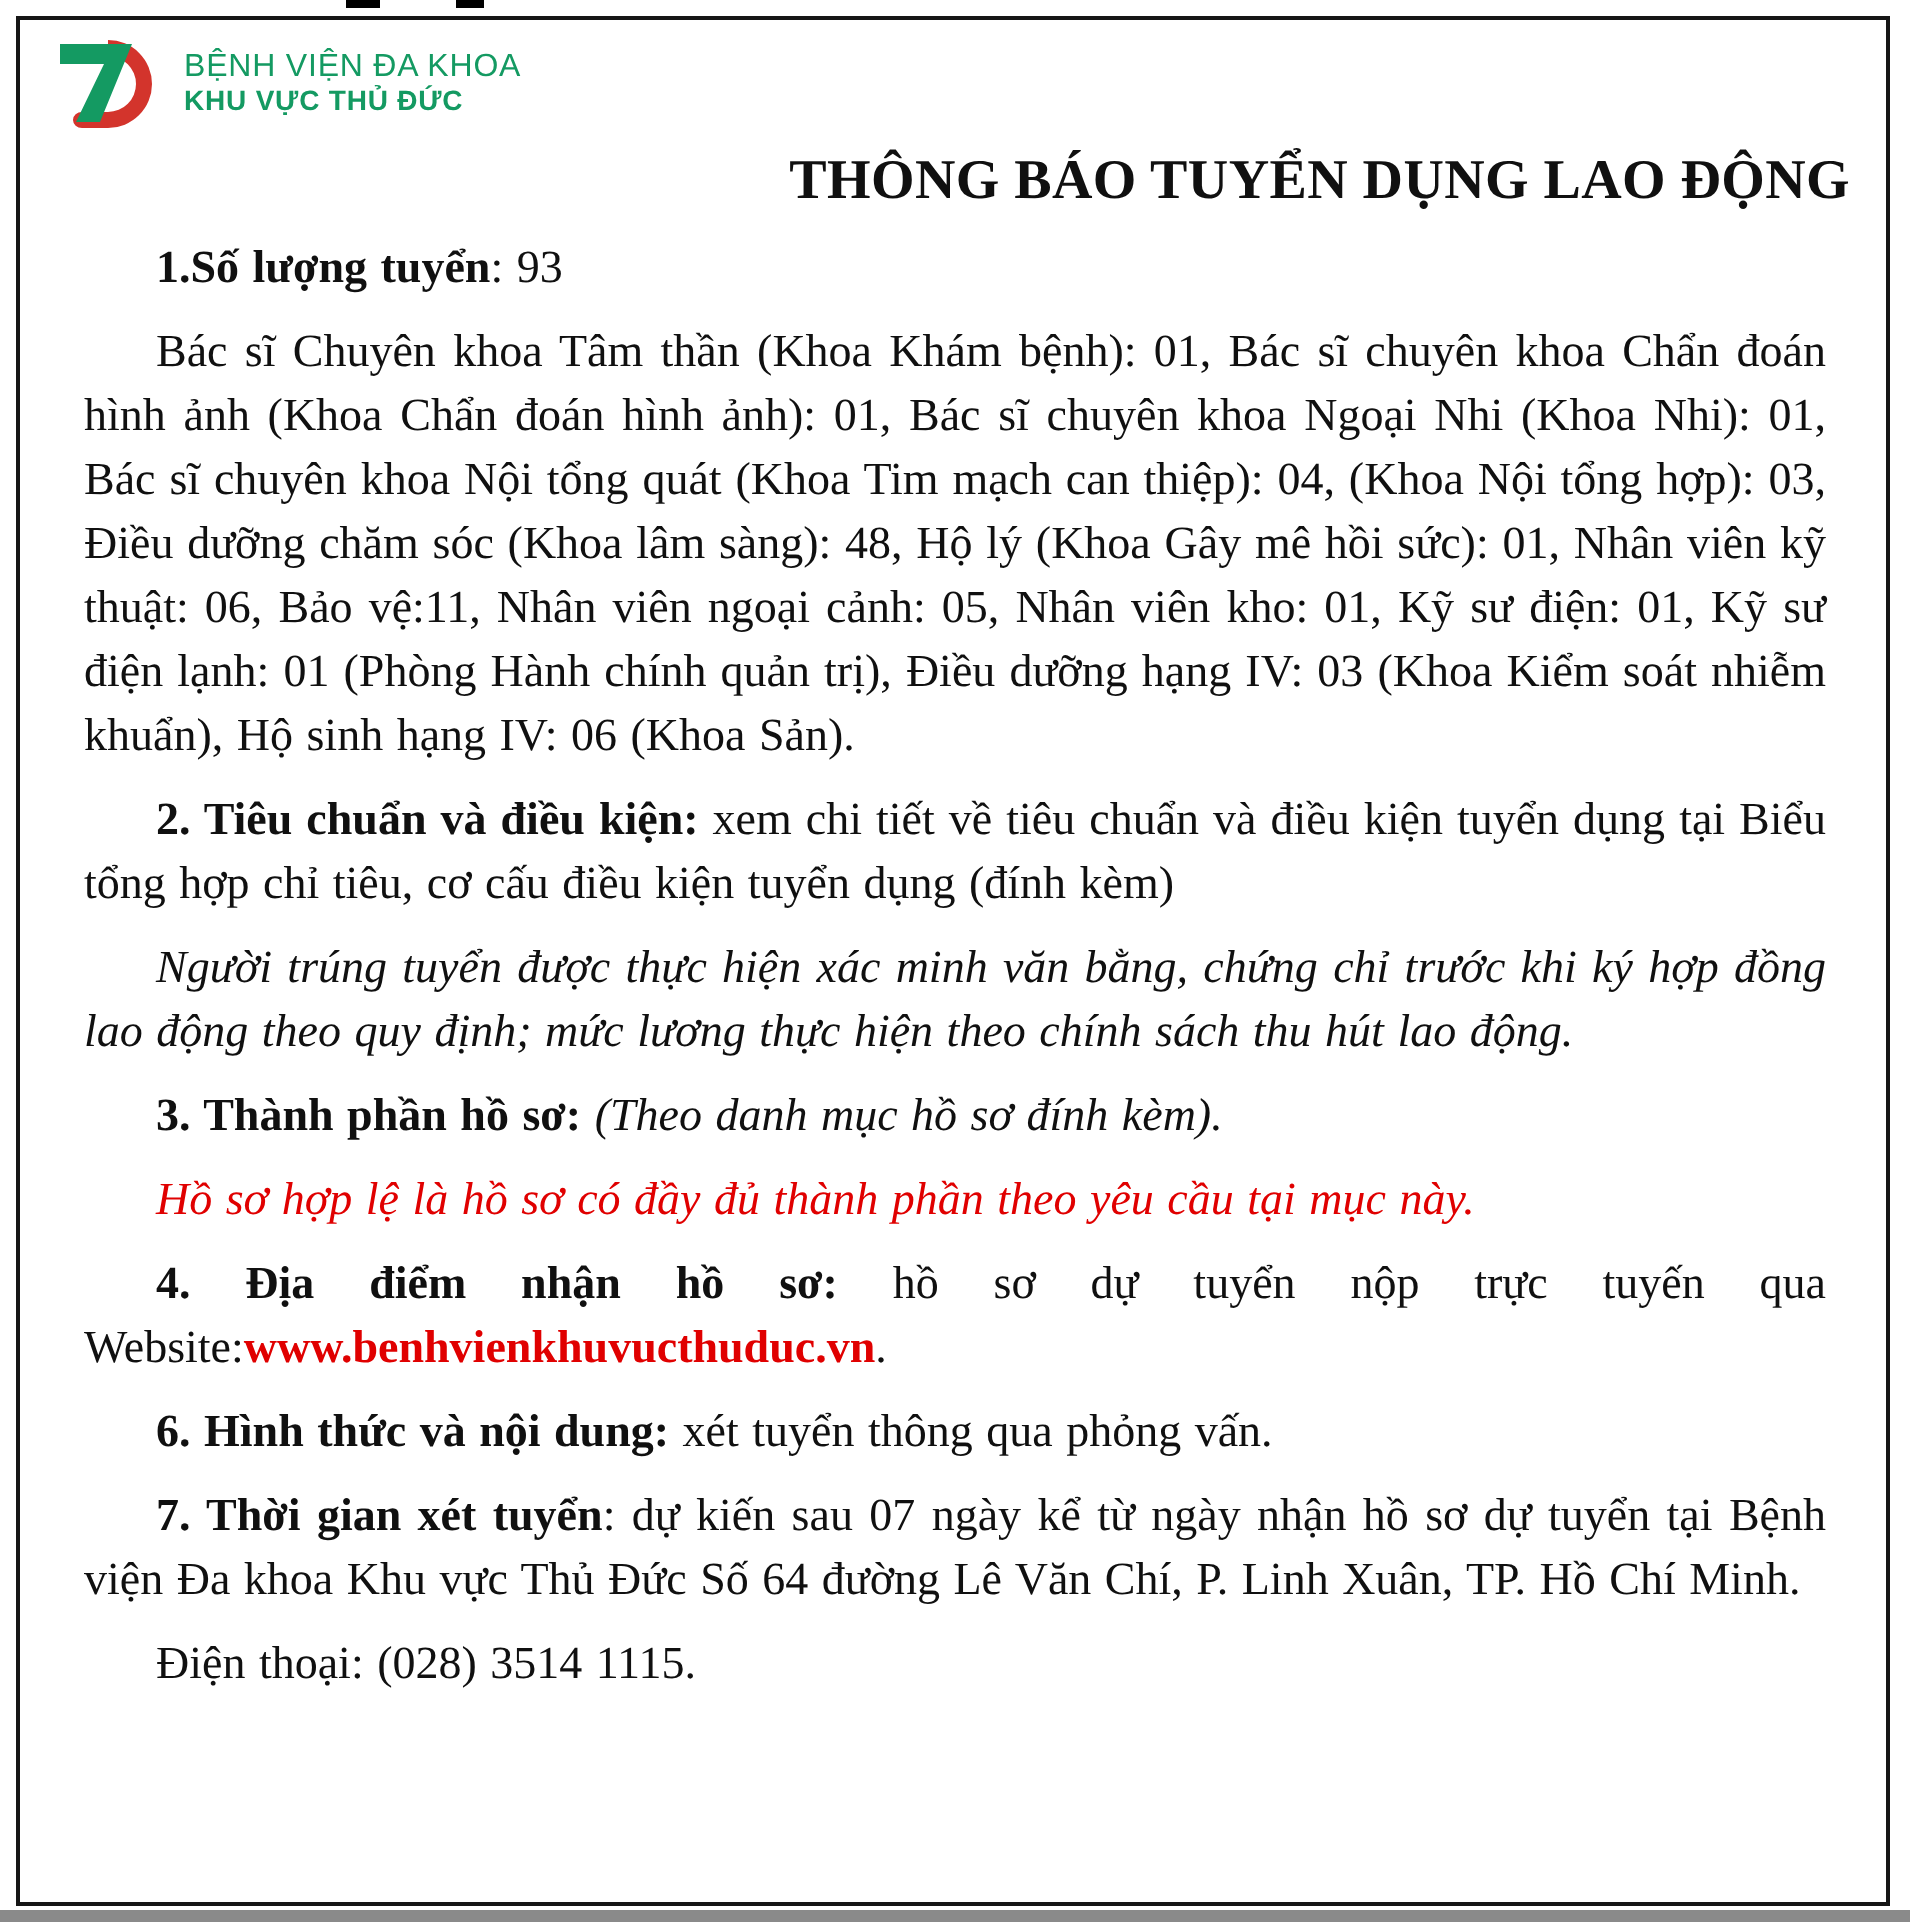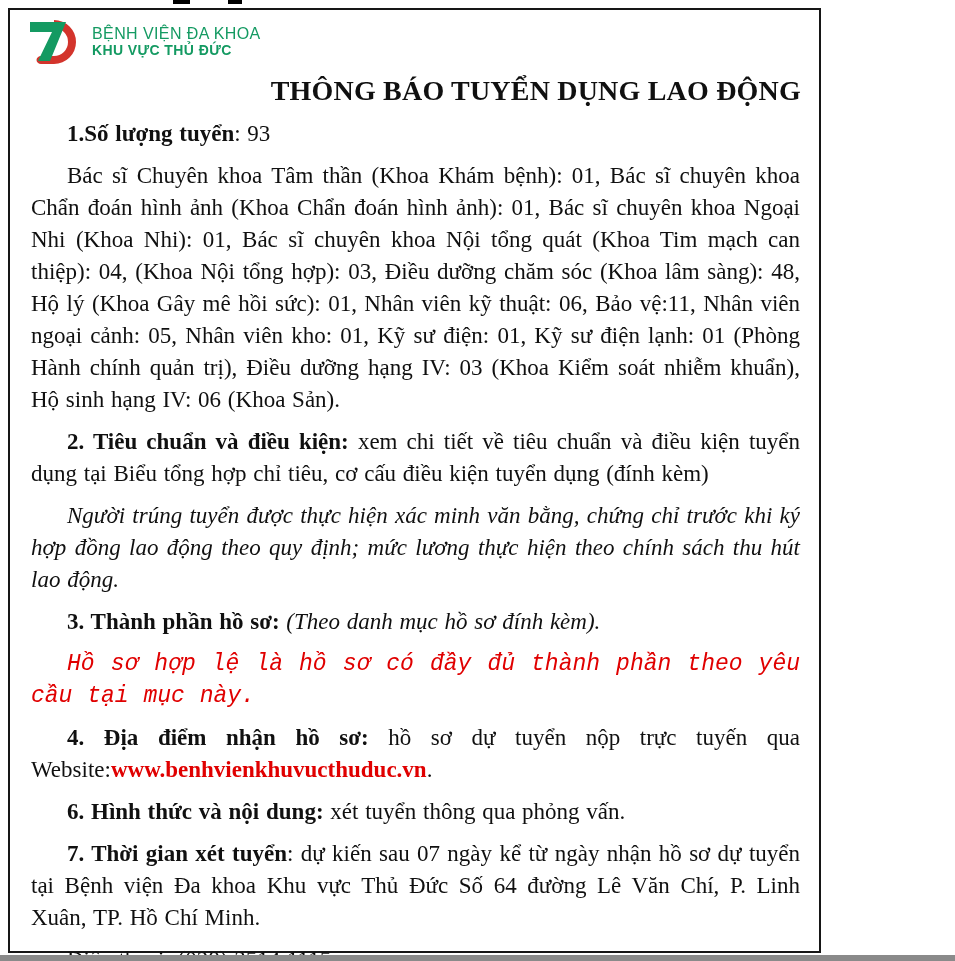--- a/index.html
+++ b/index.html
@@ -4,43 +4,43 @@
 <style>
   html,body{margin:0;padding:0;}
   body{
     width:955px;height:961px;position:relative;background:#ffffff;overflow:hidden;
     font-family:"Liberation Serif", serif;color:#101010;
   }
   .scan-artifact{position:absolute;top:0;height:4px;background:#000;}
   .artifact-a{left:173px;width:17px;}
   .artifact-b{left:228px;width:14px;}
   .doc{
-    position:absolute;left:8px;top:8px;width:813px;height:945px;
+    position:absolute;left:8px;top:8px;width:937px;height:945px;
     border:2px solid #161616;box-sizing:border-box;background:#fff;
     padding:4px 18px 0 20px;
   }
   .bottom-bar{position:absolute;left:0;right:0;bottom:0;height:6px;background:#8a8a8a;}
   
   .logo{display:flex;align-items:center;gap:10px;height:52px;margin-top:2px;}
   .logo svg{display:block;}
   .logo-text{display:flex;flex-direction:column;line-height:1.12;}
   .logo-line1{font-family:"Liberation Sans",sans-serif;font-size:16px;letter-spacing:.4px;color:#149a62;}
   .logo-line2{font-family:"Liberation Sans",sans-serif;font-size:14px;font-weight:bold;letter-spacing:.4px;color:#149a62;}
   
   h1.title{
     text-align:right;font-size:28px;line-height:34px;font-weight:bold;
     margin:6px 0 0;letter-spacing:.2px;
   }
   p{
-    font-size:23px;line-height:32px;margin:10px 1px 0;
+    font-size:23px;line-height:32px;margin:10px 12px 0;
     text-align:justify;text-indent:36px;word-spacing:1px;
   }
   p b{font-weight:bold;}
   .it{font-style:italic;}
-  .red-note{color:#e00000;font-style:italic;font-family:Liberation Mono, monospace;}
+  .red-note{color:#e00000;font-style:italic;}
   .weblink{color:#e00000;font-weight:bold;text-decoration:none;cursor:pointer;}
 </style>
 </head>
 <body>
 
 <div class="scan-artifact artifact-a"></div>
 <div class="scan-artifact artifact-b"></div>
 
 <div class="doc">
 

